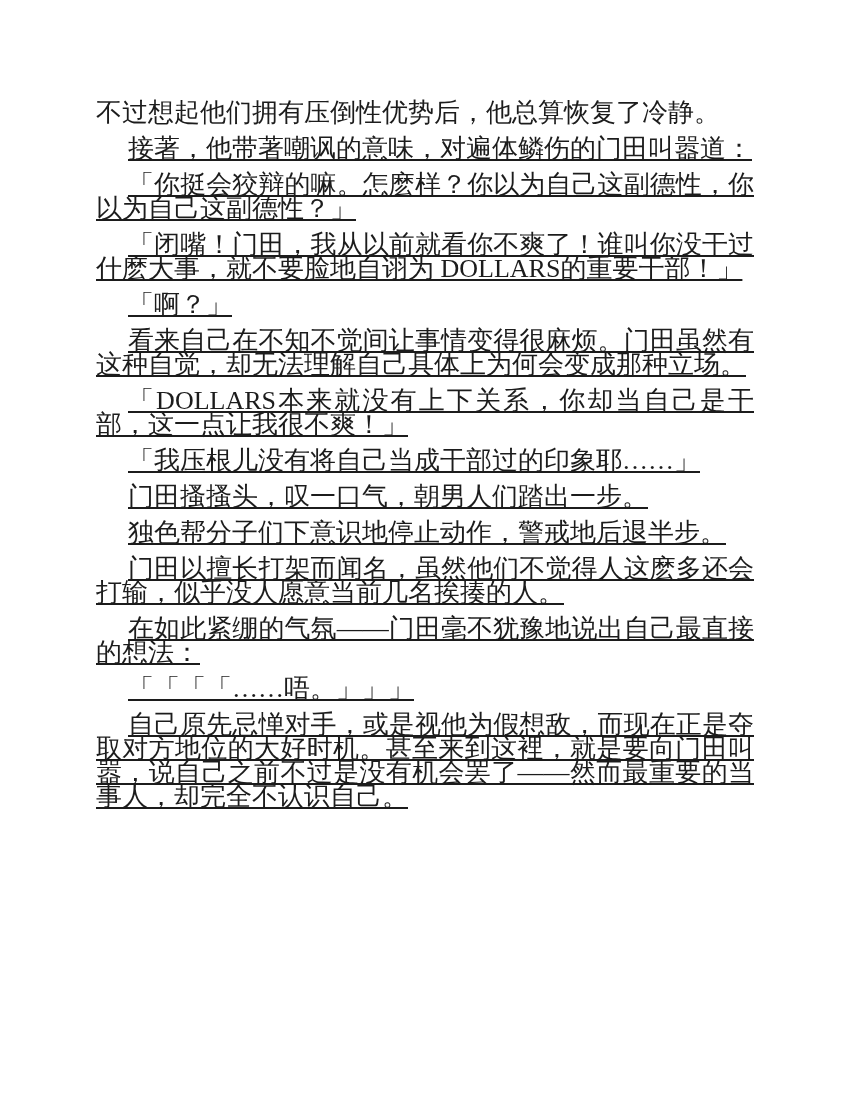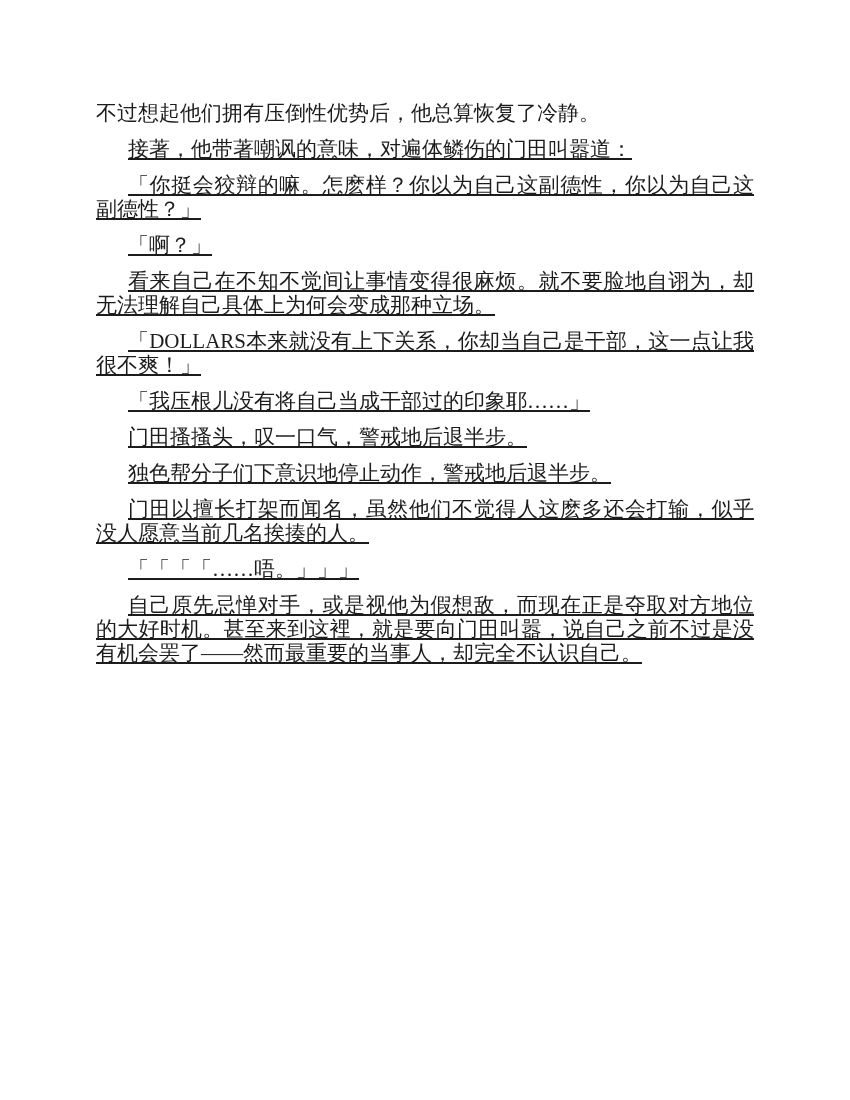--- a/index.html
+++ b/index.html
@@ -22,43 +22,45 @@
     color: #1c1c1c;
   }
   .text-block {
     position: absolute;
     left: 96px;
     top: 101px;
     width: 658px;
   }
   .para {
     margin: 0 0 12px 0;
-    font-size: 21px;
+    font-size: 26px;
     line-height: 24px;
     text-align: justify;
     text-justify: inter-ideograph;
     word-break: break-all;
     overflow-wrap: break-word;
   }
   .para.indent {
     text-indent: 32px;
     text-decoration: underline;
   }
 </style>
 </head>
 <body>
 
 <div class="page">
   <div class="text-block">
       <p class="para">不过想起他们拥有压倒性优势后，他总算恢复了冷静。</p>
       <p class="para indent">接著，他带著嘲讽的意味，对遍体鳞伤的门田叫嚣道：</p>
       <p class="para indent">「你挺会狡辩的嘛。怎麽样？你以为自己这副德性，你以为自己这副德性？」</p>
+      <p class="para indent">「闭嘴！门田，我从以前就看你不爽了！谁叫你没干过什麽大事，就不要脸地自诩为 DOLLARS的重要干部！」</p>
       <p class="para indent">「啊？」</p>
-      <p class="para indent">看来自己在不知不觉间让事情变得很麻烦。就不要脸地自诩为，却无法理解自己具体上为何会变成那种立场。</p>
+      <p class="para indent">看来自己在不知不觉间让事情变得很麻烦。门田虽然有这种自觉，却无法理解自己具体上为何会变成那种立场。</p>
       <p class="para indent">「DOLLARS本来就没有上下关系，你却当自己是干部，这一点让我很不爽！」</p>
       <p class="para indent">「我压根儿没有将自己当成干部过的印象耶……」</p>
-      <p class="para indent">门田搔搔头，叹一口气，警戒地后退半步。</p>
+      <p class="para indent">门田搔搔头，叹一口气，朝男人们踏出一步。</p>
       <p class="para indent">独色帮分子们下意识地停止动作，警戒地后退半步。</p>
       <p class="para indent">门田以擅长打架而闻名，虽然他们不觉得人这麽多还会打输，似乎没人愿意当前几名挨揍的人。</p>
+      <p class="para indent">在如此紧绷的气氛——门田毫不犹豫地说出自己最直接的想法：</p>
       <p class="para indent">「「「「……唔。」」」</p>
       <p class="para indent">自己原先忌惮对手，或是视他为假想敌，而现在正是夺取对方地位的大好时机。甚至来到这裡，就是要向门田叫嚣，说自己之前不过是没有机会罢了——然而最重要的当事人，却完全不认识自己。</p>
     </div>
 </div>
 
 </body></html>

